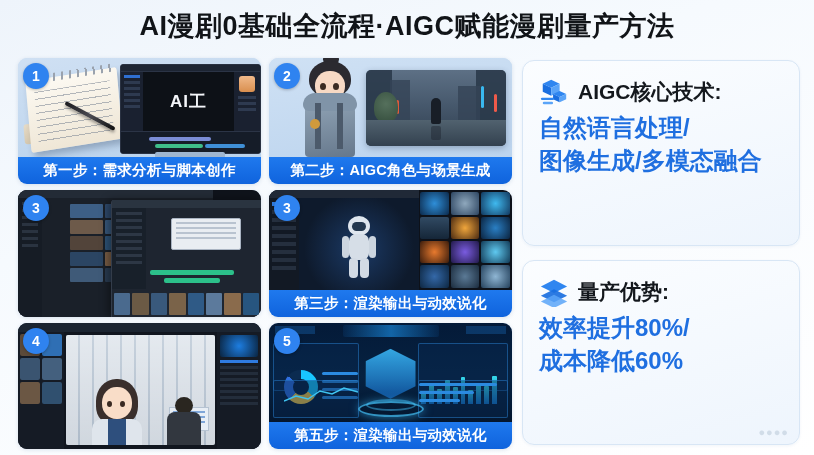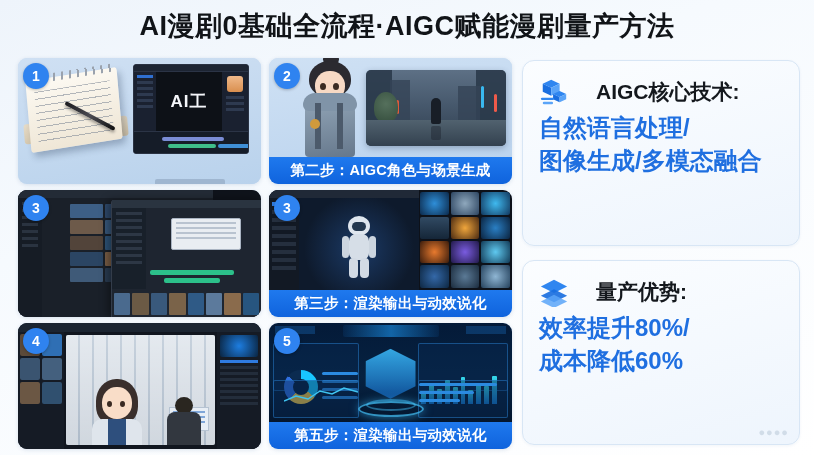--- a/index.html
+++ b/index.html
@@ -121,22 +121,22 @@
     background: repeating-linear-gradient(180deg,rgba(120,130,145,.55) 0 1px,transparent 1px 7px);
   }
   .t1 .pen {
     position: absolute; left: 44px; top: 56px;
     width: 56px; height: 4px; border-radius: 2px;
     background: linear-gradient(90deg,#1b1b20,#4a4a52,#111);
     transform: rotate(28deg);
     box-shadow: 1px 2px 3px rgba(0,0,0,.35);
   }
   .t1 .mon {
-    position: absolute; right: 12px; top: 6px;
-    width: 116px; height: 90px;
+    position: absolute; right: 0; top: 6px;
+    width: 141px; height: 90px;
     background: #161b26;
     border: 1px solid #2a3242;
     border-radius: 3px;
     overflow: hidden;
   }
   .t1 .mon .topbar { height: 7px; background: #1d2533; border-bottom: 1px solid #2b3446; }
   .t1 .mon .lft { position:absolute; left:0; top:7px; width:22px; bottom:22px; background:#1a2130; }
   .t1 .mon .lft i { display:block; height:3px; margin:3px 3px; background:#2e3a50; }
   .t1 .mon .lft i:first-child { background:#2f6fd0; }
   .t1 .mon .rgt { position:absolute; right:0; top:7px; width:26px; bottom:22px; background:#1a2130; }
@@ -324,21 +324,21 @@
     flex: 1;
     background: linear-gradient(165deg,#fbfdff 0%,#eef5fd 100%);
     border: 1px solid #d8e6f5;
     border-radius: 12px;
     padding: 16px 14px 14px 16px;
     display: flex;
     flex-direction: column;
     position: relative;
     box-shadow: 0 1px 3px rgba(40,90,150,.06);
   }
-  .panel-head { display: flex; align-items: center; gap: 27px; margin-bottom: 4px; }
+  .panel-head { display: flex; align-items: center; gap: 9px; margin-bottom: 4px; }
   .panel-title { font-size: 21px; font-weight: 700; color: #14181d; white-space: nowrap; }
   .panel-line { font-size: 24px; font-weight: 700; color: #1f6fe0; line-height: 1.38; white-space: nowrap; }
   .icon-svg { width: 30px; height: 30px; flex: 0 0 30px; display:block; }
   .watermark {
     position: absolute; right: 10px; bottom: 6px;
     font-size: 11px; color: rgba(150,170,190,.33);
     letter-spacing: 1px; user-select: none;
   }
 </style>
 </head>
@@ -383,20 +383,21 @@
                 <div class="ava2"></div>
               </div>
             <div class="tl">
                 <b class="b1"></b>
                 <b class="b2"></b>
                 <b class="b3"></b>
               </div>
           </div>
           <div class="base"></div>
         </div>
+        <div class="caption">第一步：需求分析与脚本创作</div>
       </div>
 
       <div class="card">
         <div class="thumb t2">
           <div class="badge">2</div>
           <div class="char">
             <div class="bun"></div>
               <div class="hair"></div>
               <div class="face"></div>
             <div class="eye l"></div>

